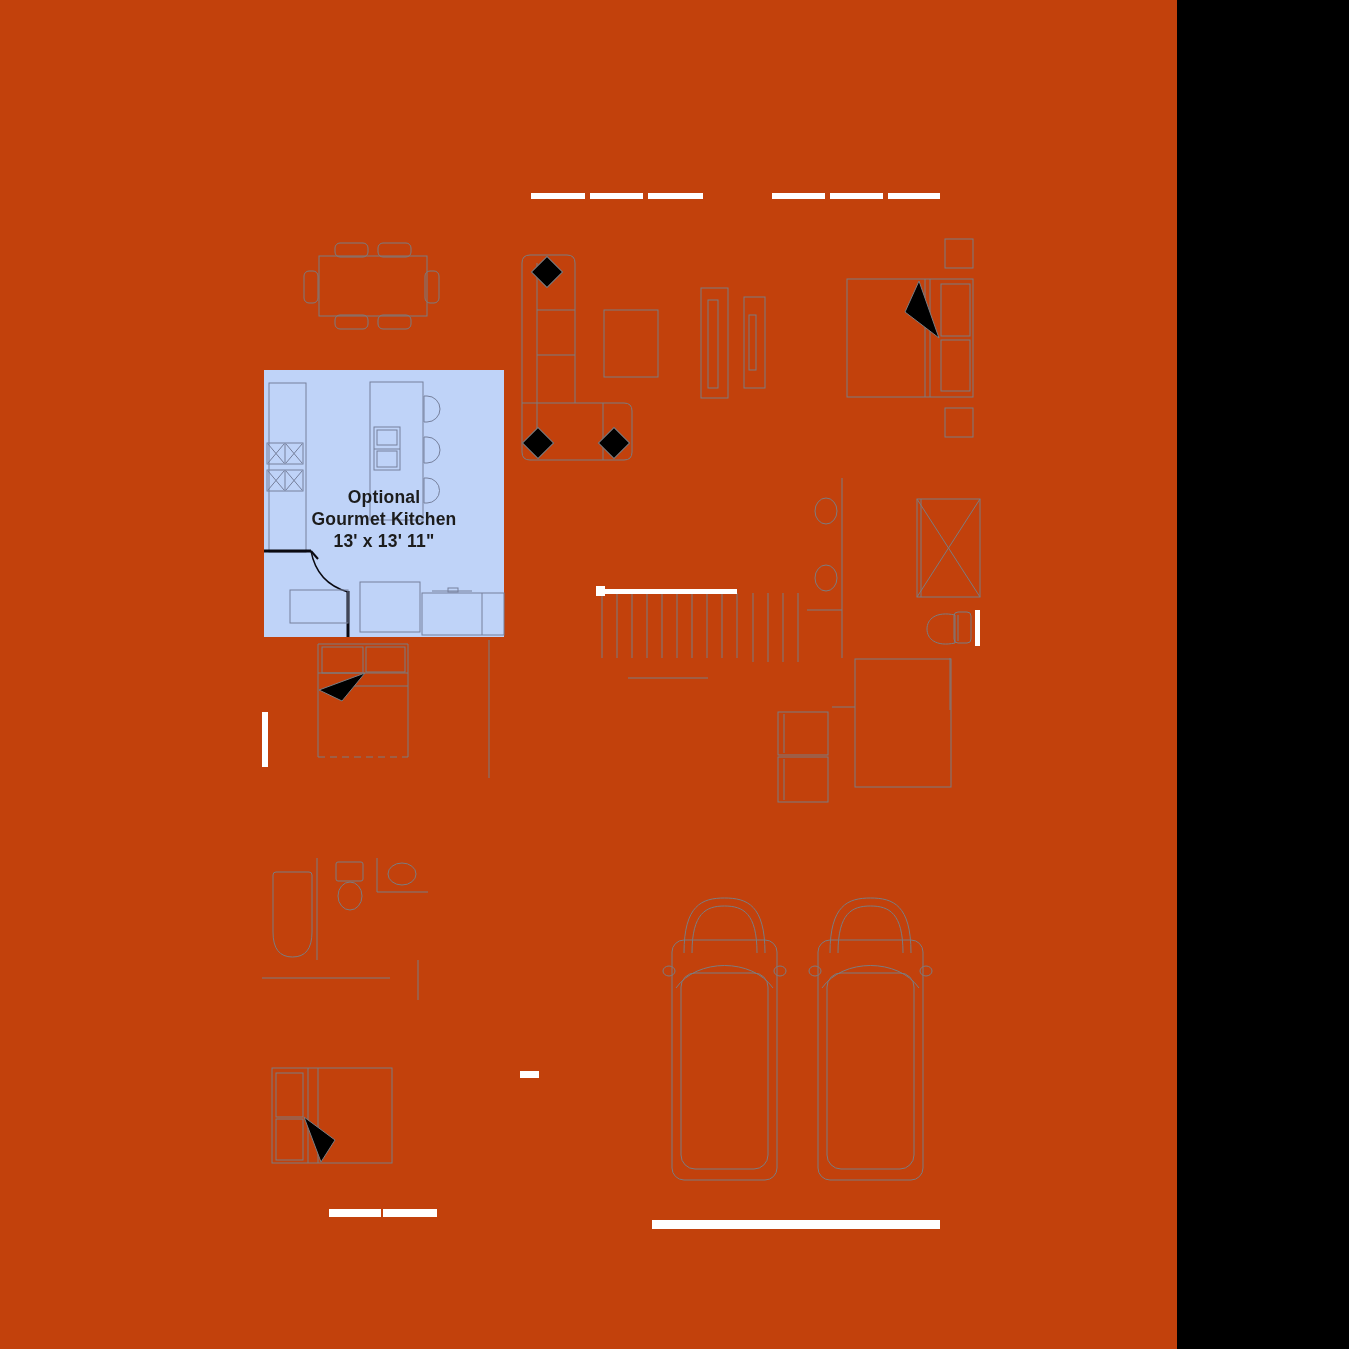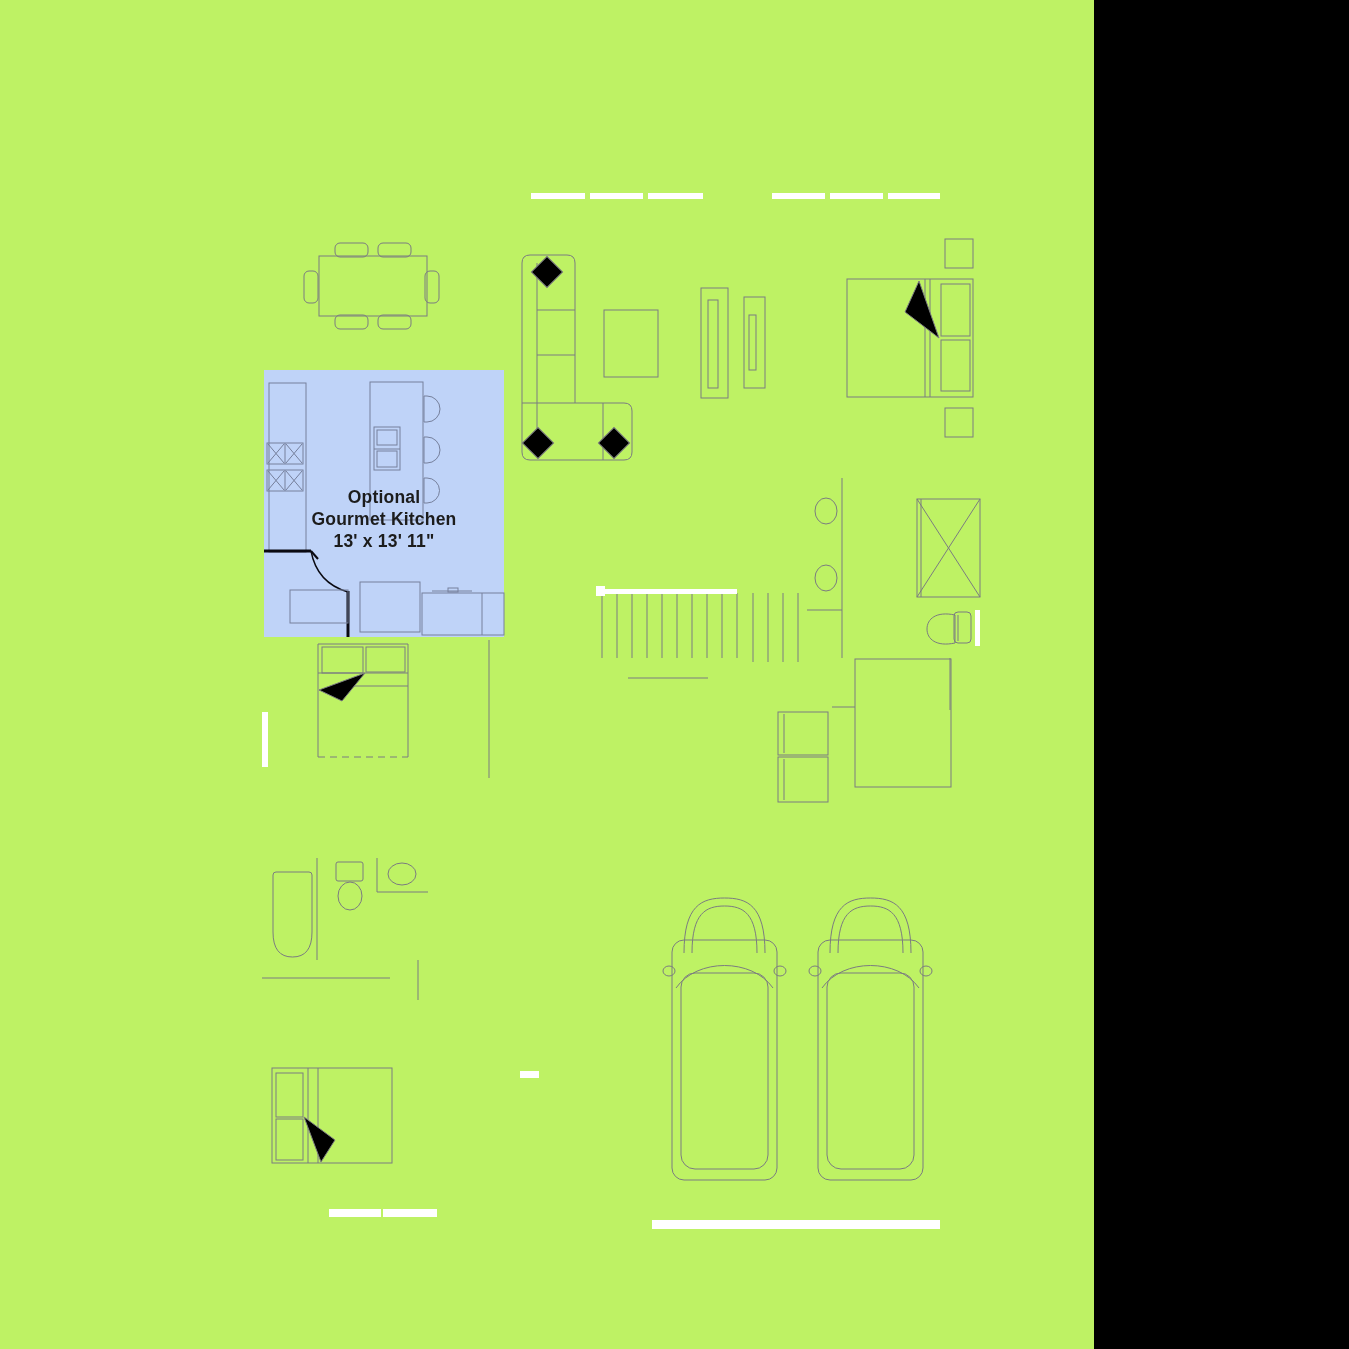--- a/index.html
+++ b/index.html
@@ -1,16 +1,16 @@
 <!DOCTYPE html>
 <html><head>
 <meta charset="utf-8">
 <style>
   html,body{margin:0;padding:0;background:#000;}
-  .stage{position:relative;width:1094px;height:1349px;background:#bef264;overflow:hidden;}
+  .stage{position:relative;width:1177px;height:1349px;background:#c2410c;overflow:hidden;}
   svg{display:block}
   .fl{stroke:#7b7c80;fill:none;stroke-width:1}
   .flf{stroke:#7b7c80;fill:#000;stroke-width:1}
   .kl{stroke:#76809c;fill:none;stroke-width:1}
   .dk{stroke:#0a0a12;fill:none}
   .win{fill:#ffffff;stroke:none}
   .kitchen-label{font:700 17.5px "Liberation Sans",sans-serif;fill:#1c1c1c;text-anchor:middle;letter-spacing:.2px}
 </style>
 </head>
 <body>

